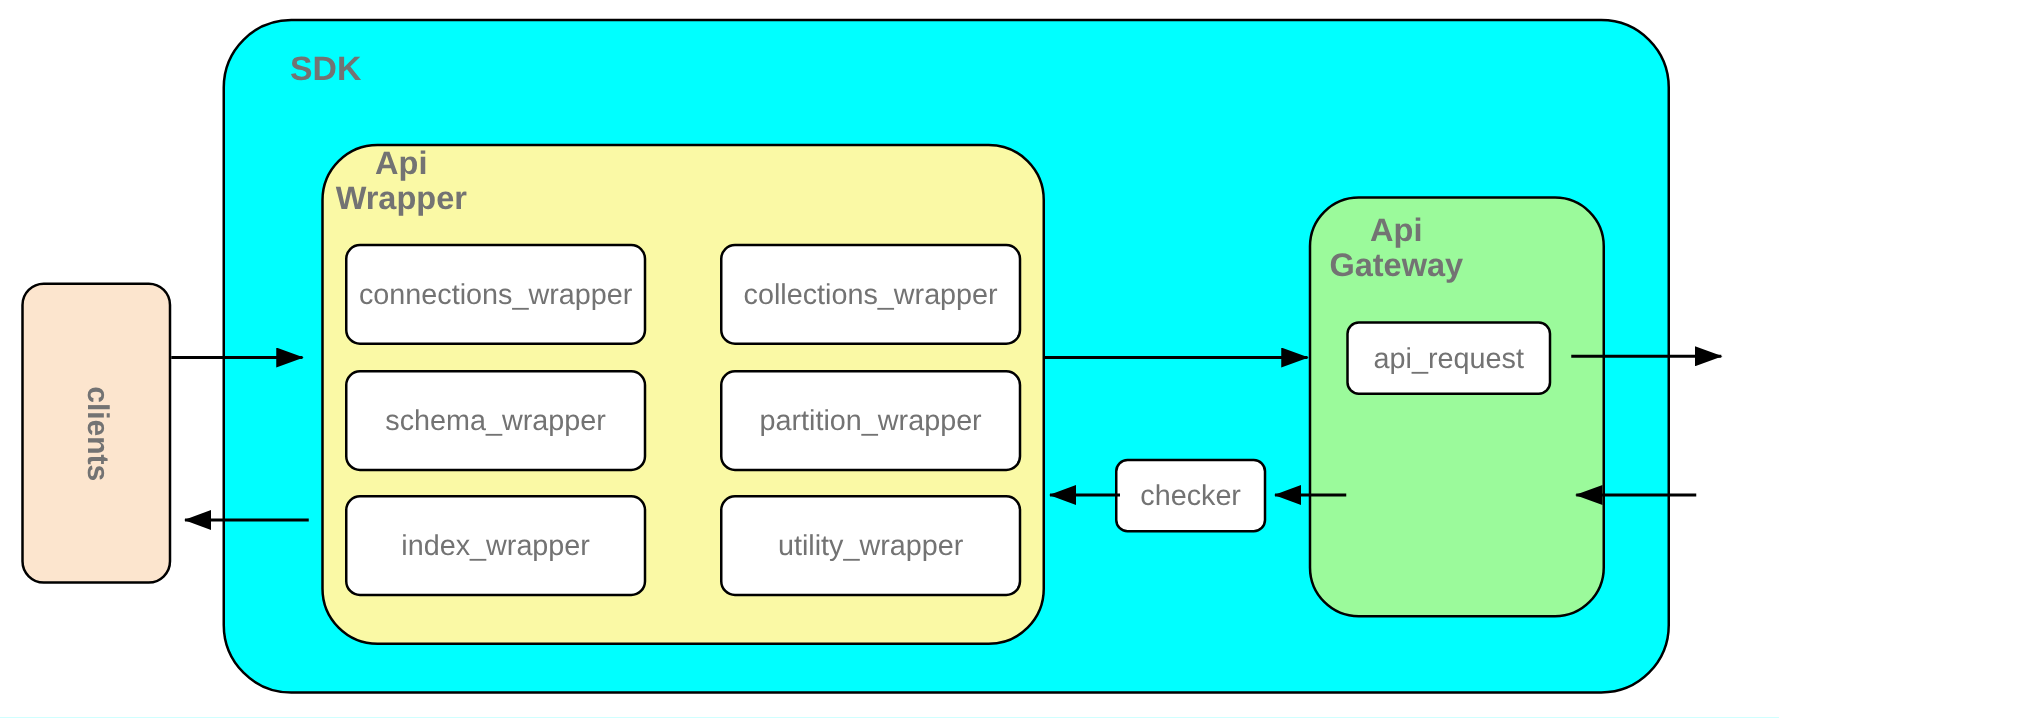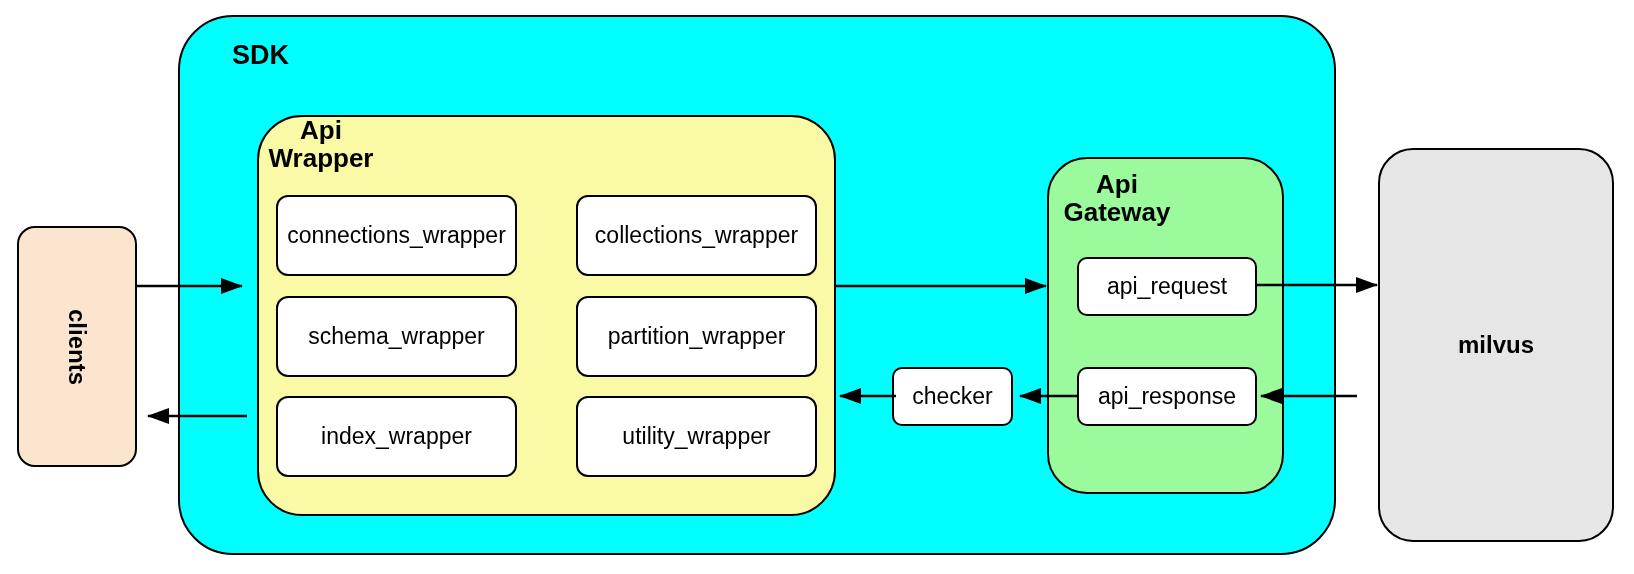--- a/index.html
+++ b/index.html
@@ -1,18 +1,18 @@
 <!DOCTYPE html>
 <html><head>
 <meta charset="utf-8">
 <style>
   html,body { margin:0; padding:0; background:#ffffff; }
   .canvas {
     position:relative; width:1634px; height:574px; background:#ffffff;
-    font-family:"Liberation Sans", sans-serif; color:#000000; overflow:hidden;
+    font-family:"Liberation Sans", sans-serif; color:#737373; overflow:hidden;
   }
   .box { position:absolute; border:2px solid #000; box-sizing:border-box;text-align:center; }
   .center { display:flex; align-items:center; justify-content:center; }
 
   
   .clients-box { left:17px; top:226px; width:120px; height:241px; border-radius:18px; }
   .clients-label { transform:rotate(90deg); font-weight:bold; font-size:24px; white-space:nowrap; }
 
   .sdk-box { left:178px; top:15px; width:1158px; height:540px; border-radius:55px; }
   .sdk-label { position:absolute; left:232px; top:40px; font-weight:bold; font-size:27px; }
@@ -31,21 +31,21 @@
   
   .node { background:#ffffff; border-radius:12px; font-size:23px; }
   .w { width:241px; height:81px; }
   .n-connections { left:276px; top:195px; }
   .n-collections { left:576px; top:195px; }
   .n-schema      { left:276px; top:296px; }
   .n-partition   { left:576px; top:296px; }
   .n-index       { left:276px; top:396px; }
   .n-utility     { left:576px; top:396px; }
 
-  .n-request  { left:1077px; top:257px; width:180px; height:59px; border-radius:10px; }
+  .n-request  { left:1077px; top:257px; width:164px; height:59px; border-radius:10px; }
   .n-response { left:1077px; top:367px; width:180px; height:59px; border-radius:10px; }
   .n-checker  { left:892px;  top:367px; width:121px; height:59px; border-radius:10px; }
 
   .arrows { position:absolute; left:0; top:0; width:1634px; height:574px; pointer-events:none; z-index:10; }
   .arrows line { stroke:#000; stroke-width:2.5; }
 </style>
 </head>
 <body>
 
 <div class="canvas">
@@ -66,31 +66,27 @@
   <div class="box node w center n-utility">utility_wrapper</div>
   <div class="box node w center n-index">index_wrapper</div>
 
   <div class="box gateway-box" style="background-color: rgb(155, 250, 155);"></div>
   <div class="gateway-label">
     <div>Api</div>
     <div>Gateway</div>
   </div>
 
   <div class="box node center n-request">api_request</div>
-  <div class="box node center n-response">api_response</div>
 
   <div class="box node center n-checker">checker</div>
 
   <div class="box center clients-box" style="background-color: rgb(252, 229, 206);">
     <span class="clients-label">clients</span>
   </div>
 
-  <div class="box center milvus-box" style="background-color: rgb(230, 230, 230);">
-    <span class="milvus-label">milvus</span>
-  </div>
 
   <svg class="arrows" viewBox="0 0 1634 574" xmlns="http://www.w3.org/2000/svg">
     <defs>
       <marker id="arrow" viewBox="0 0 22 16" refX="21" refY="8" markerWidth="22" markerHeight="16" markerUnits="userSpaceOnUse" orient="auto">
         <path d="M0,0 L22,8 L0,16 Z" fill="#000"></path>
       </marker>
     </defs>
     <line x1="137" y1="286" x2="242" y2="286" marker-end="url(#arrow)"></line>
     <line x1="836" y1="286" x2="1046" y2="286" marker-end="url(#arrow)"></line>
     <line x1="1257" y1="285" x2="1377" y2="285" marker-end="url(#arrow)"></line>

